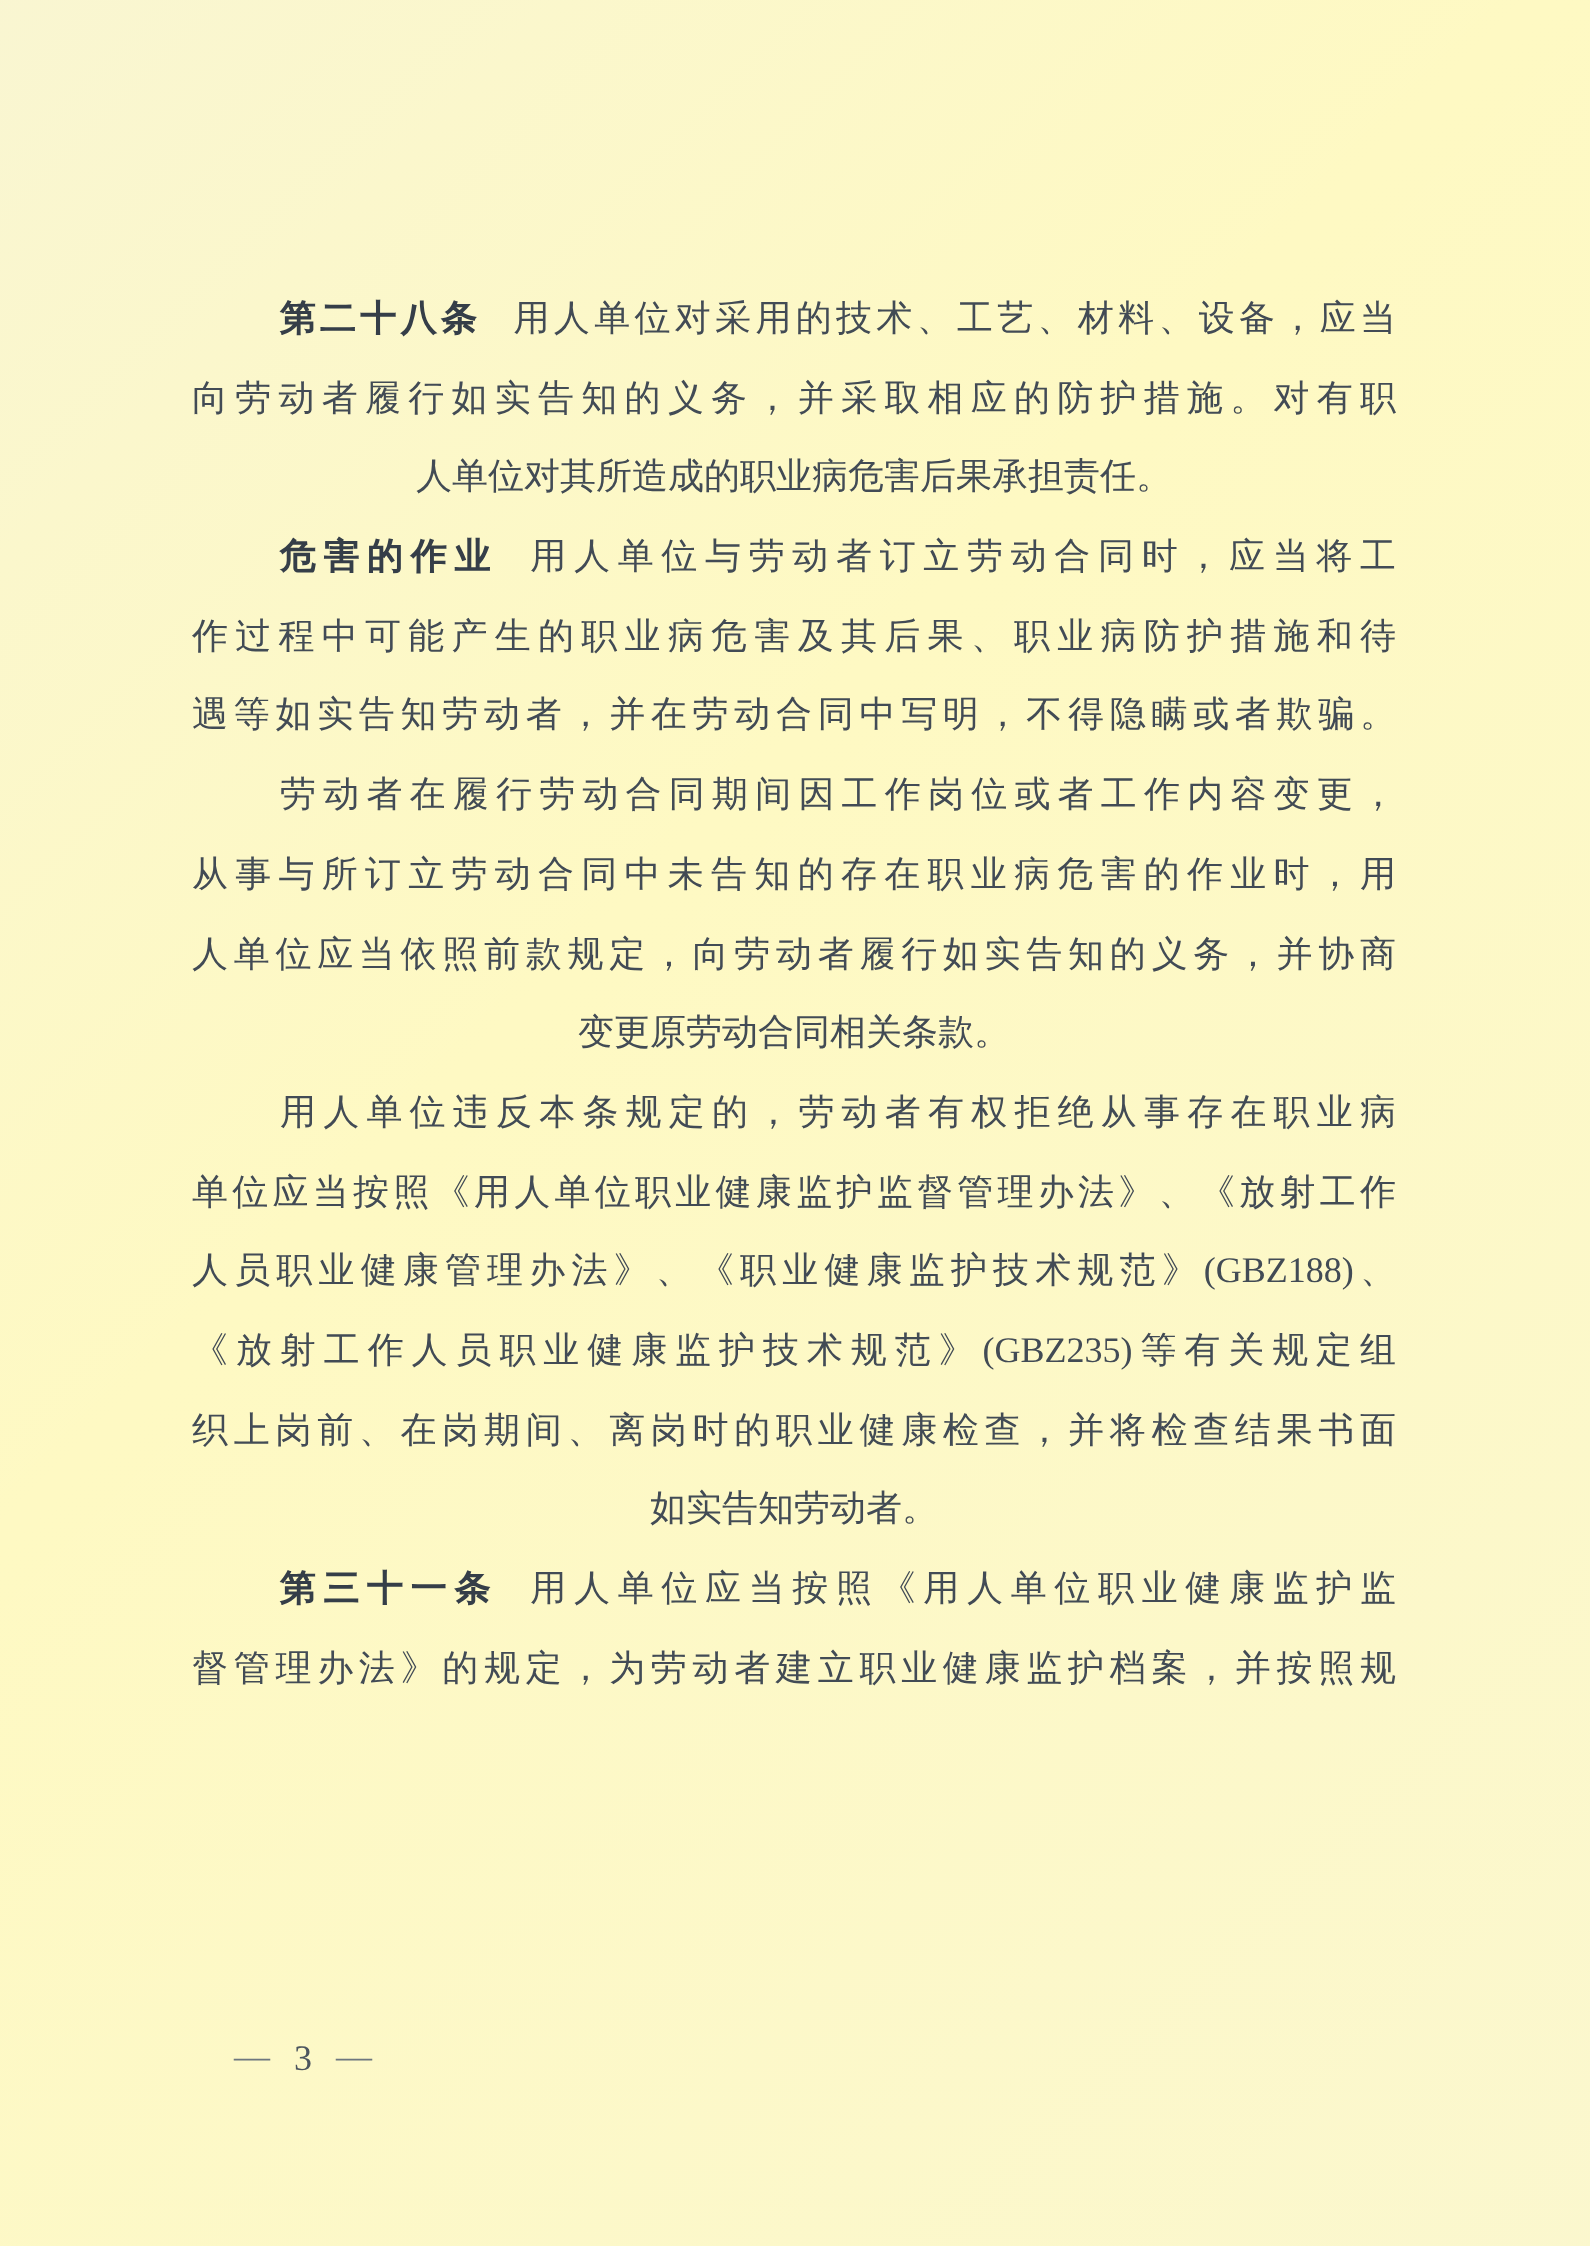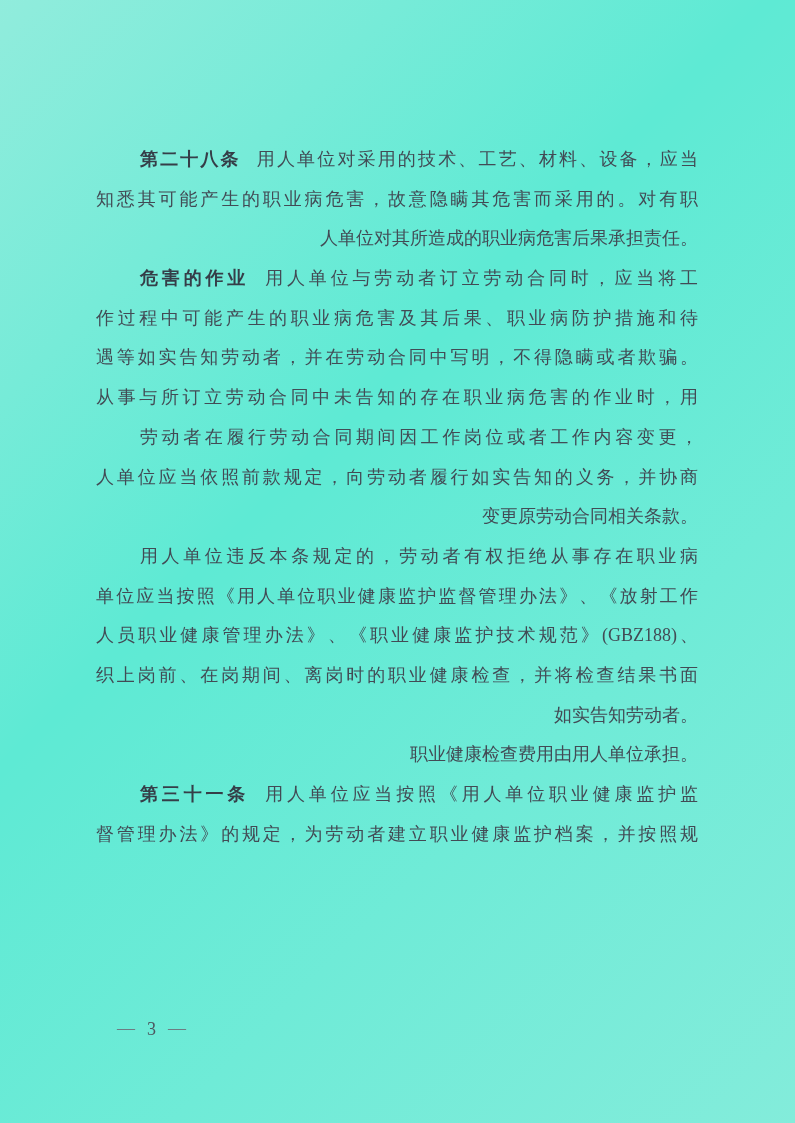--- a/index.html
+++ b/index.html
@@ -3,21 +3,21 @@
 <meta charset="utf-8">
 <style>
   html, body {
     margin: 0;
     padding: 0;
   }
   .page {
     position: relative;
     width: 795px;
     height: 1123px;
-    background: #5eead4;
+    background: #fef9c3;
     overflow: hidden;
     font-family: "Liberation Serif", "DejaVu Serif", serif;
   }
   
   .page::before {
     content: "";
     position: absolute;
     inset: 0;
     background: linear-gradient(135deg, rgba(240,240,236,0.35) 0%, rgba(255,255,255,0) 40%, rgba(242,242,238,0.25) 100%);
     pointer-events: none;
@@ -26,21 +26,21 @@
     position: absolute;
     left: 96px;
     top: 140px;
     width: 602px;
   }
   .line {
     height: 39.7px;
     line-height: 39.7px;
     font-size: 18px;
     color: #424b55;
-    text-align: right;
+    text-align: center;
   }
   .line.fill {
     text-align: justify;
     text-align-last: justify;
   }
   .line.indent {
     padding-left: 44px;
   }
   .head {
     font-weight: bold;
@@ -64,40 +64,40 @@
     top: -1px;
   }
 </style>
 </head>
 <body>
 
 <div class="page">
   <div class="text-block">
 
     <div class="line fill indent"><span class="head">第二十八条</span><span>用人单位对采用的技术、工艺、材料、设备，应当</span></div>
-    <div class="line fill"><span>知悉其可能产生的职业病危害，故意隐瞒其危害而采用的。对有职</span></div>
+    <div class="line fill"><span>向劳动者履行如实告知的义务，并采取相应的防护措施。对有职</span></div>
     <div class="line"><span>人单位对其所造成的职业病危害后果承担责任。</span></div>
 
     <div class="line fill indent"><span class="head">危害的作业</span><span>用人单位与劳动者订立劳动合同时，应当将工</span></div>
     <div class="line fill"><span>作过程中可能产生的职业病危害及其后果、职业病防护措施和待</span></div>
     <div class="line fill"><span>遇等如实告知劳动者，并在劳动合同中写明，不得隐瞒或者欺骗。</span></div>
 
+    <div class="line fill indent"><span>劳动者在履行劳动合同期间因工作岗位或者工作内容变更，</span></div>
     <div class="line fill"><span>从事与所订立劳动合同中未告知的存在职业病危害的作业时，用</span></div>
-    <div class="line fill indent"><span>劳动者在履行劳动合同期间因工作岗位或者工作内容变更，</span></div>
     <div class="line fill"><span>人单位应当依照前款规定，向劳动者履行如实告知的义务，并协商</span></div>
     <div class="line"><span>变更原劳动合同相关条款。</span></div>
 
     <div class="line fill indent"><span>用人单位违反本条规定的，劳动者有权拒绝从事存在职业病</span></div>
 
     <div class="line fill"><span>单位应当按照《用人单位职业健康监护监督管理办法》、《放射工作</span></div>
     <div class="line fill"><span>人员职业健康管理办法》、《职业健康监护技术规范》(GBZ188)、</span></div>
+    <div class="line fill"><span>《放射工作人员职业健康监护技术规范》(GBZ235)等有关规定组</span></div>
     <div class="line fill"><span>织上岗前、在岗期间、离岗时的职业健康检查，并将检查结果书面</span></div>
     <div class="line"><span>如实告知劳动者。</span></div>
 
-    <div class="line indent"><span>职业健康检查费用由用人单位承担。</span></div>
 
     <div class="line fill indent"><span class="head">第三十一条</span><span>用人单位应当按照《用人单位职业健康监护监</span></div>
     <div class="line fill"><span>督管理办法》的规定，为劳动者建立职业健康监护档案，并按照规</span></div>
 
   </div>
 
   <div class="footer">
     <span class="dash">—</span>
     <span class="num">3</span>
     <span class="dash">—</span>

